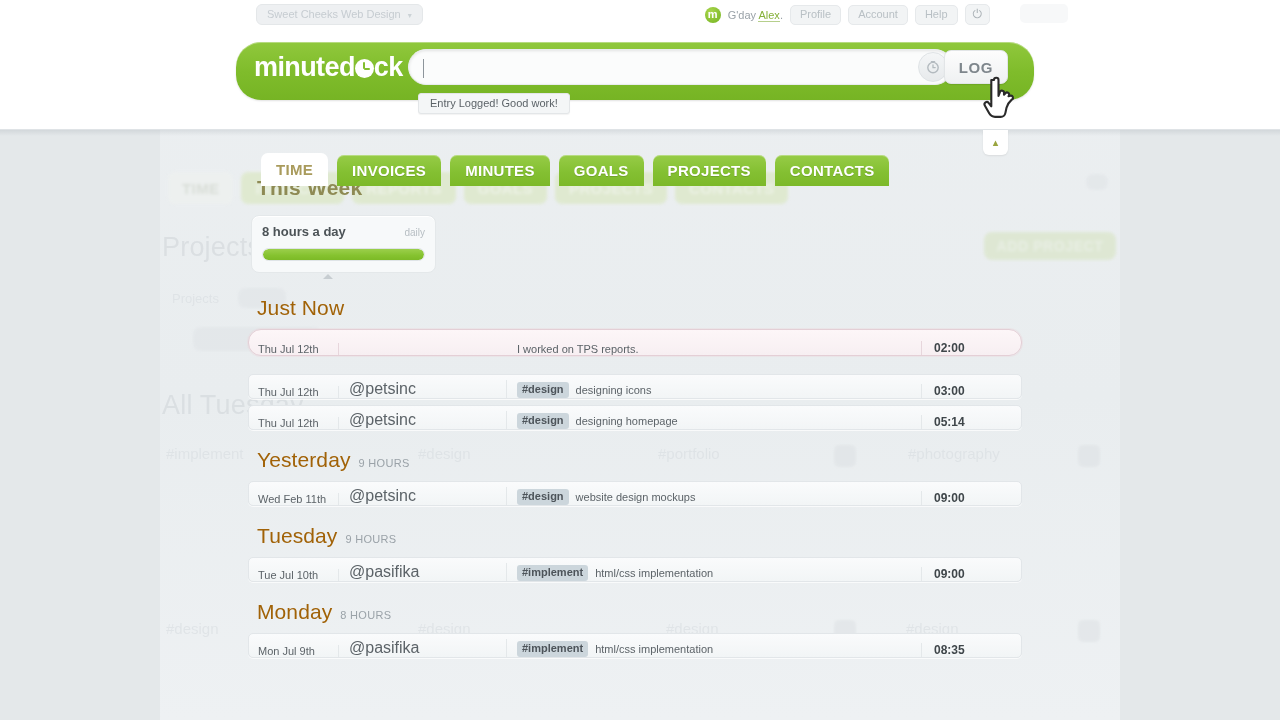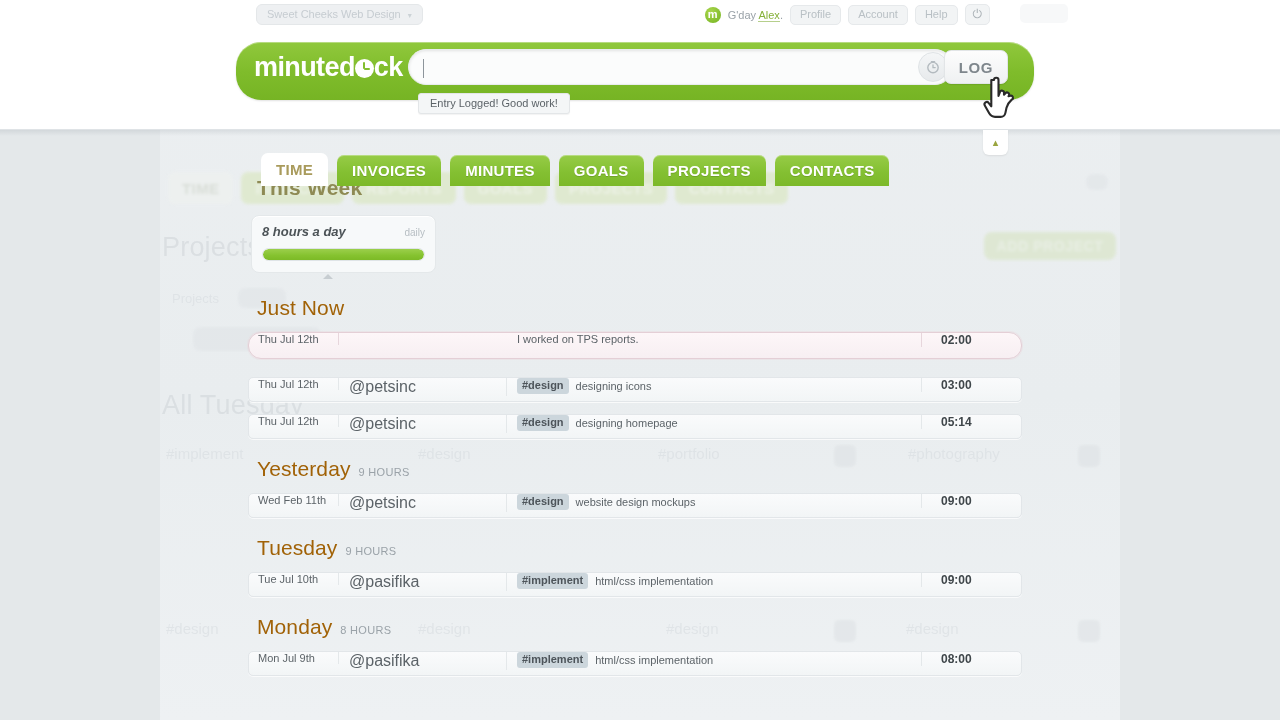--- a/index.html
+++ b/index.html
@@ -252,21 +252,21 @@
 
   .goals { position: absolute; left: 251px; top: 79px; display: flex; gap: 20px; }
   .goal-card {
     width: 185px; height: 58px;
     background: #f7f9fa; border: 1px solid #e4e8ea; border-radius: 8px;
     padding: 8px 10px 0;
     position: relative;
     box-shadow: inset 0 1px 0 #fff;
   }
   .goal-head { display: flex; align-items: baseline; justify-content: space-between; }
-  .goal-label { font-size: 13px; font-weight: bold; color: #4c5357; font-style: italic; }
+  .goal-label { font-size: 13px; font-weight: bold; color: #4c5357; }
   .goal-period { font-size: 10px; color: #b7bec3; }
   .goal-track {
     margin-top: 9px; height: 13px; border-radius: 7px;
     background: #ffffff; border: 1px solid #dfe4e7; overflow: hidden;
     box-shadow: inset 0 1px 2px rgba(0,0,0,.06);
   }
   .goal-fill {
     height: 100%;
     background: linear-gradient(180deg,#9bcf4b 0%,#85c22f 60%,#7cba26 100%);
     border-radius: 6px;
@@ -283,27 +283,26 @@
   .group { margin-bottom: 18px; }
   .group-head {
     margin-left: 257px; display: flex; align-items: baseline; gap: 8px;
     margin-bottom: 9px;
   }
   .group-name { font-size: 21px; color: #a16207; letter-spacing: .1px; }
   .group-total { font-size: 11px; color: #9aa2a8; letter-spacing: .3px; }
 
   .rows { margin-left: 248px; width: 774px; }
   .erow {
-    height: 25px; display: flex; align-items: flex-start;
+    height: 25px; display: flex; align-items: flex-end;
     background: linear-gradient(180deg,#fafbfc,#f2f5f6);
     border: 1px solid #e2e6e9; border-radius: 5px;
     margin-bottom: 6px;
     box-shadow: 0 1px 0 rgba(255,255,255,.7);
     overflow: hidden;
-    margin-top: 12px;
   }
   .erow.highlight {
     height: 27px;
     background: linear-gradient(180deg,#fdf6f8,#f7eff2);
     border: 1px solid #e4cfd6;
     border-radius: 13px;
     box-shadow: 0 0 0 1px rgba(236,214,221,.4);
   }
   .c-date {
     width: 90px; padding-left: 9px; font-size: 11px; color: #5c6368;
@@ -313,21 +312,21 @@
   .c-proj {
     width: 168px; padding-left: 10px; font-size: 16px; color: #5c6368;
     display: flex; align-items: center;
     border-right: 1px solid #e4e8ea;
   }
   .c-desc {
     flex: 1; padding-left: 10px; font-size: 11px; color: #5c6368;
     display: flex; align-items: center; gap: 7px;
   }
   .c-time {
-    width: 100px; padding-left: 19px; font-size: 12px; font-weight: bold; color: #3f464a;
+    width: 100px; padding-left: 12px; font-size: 12px; font-weight: bold; color: #3f464a;
     display: flex; align-items: center;
     border-left: 1px solid #e4e8ea;
   }
   .erow.highlight .c-date,
   .erow.highlight .c-proj { border-right: 1px solid #e7d6dc; }
   .erow.highlight .c-time { border-left: 1px solid #e7d6dc; }
 
   .tag {
     display: inline-block; font-size: 11px; font-weight: bold; color: #4d545a;
     background: #ccd6dc; border-radius: 3px; padding: 1px 5px 2px; line-height: 1.15;
@@ -473,21 +472,21 @@
             <span class="group-total">8 HOURS</span>
           </div>
           <div class="rows">
             <div class="erow">
               <div class="c-date">Mon Jul 9th</div>
               <div class="c-proj">@pasifika</div>
               <div class="c-desc">
                 <span class="tag">#implement</span>
                 <span>html/css implementation</span>
               </div>
-              <div class="c-time">08:00</div>
+              <div class="c-time">08:35</div>
             </div>
           </div>
         </div>
       </div>
   </div>
 
   <div class="header">
 
     <div class="orgdrop">
       <span>Sweet Cheeks Web Design</span>

